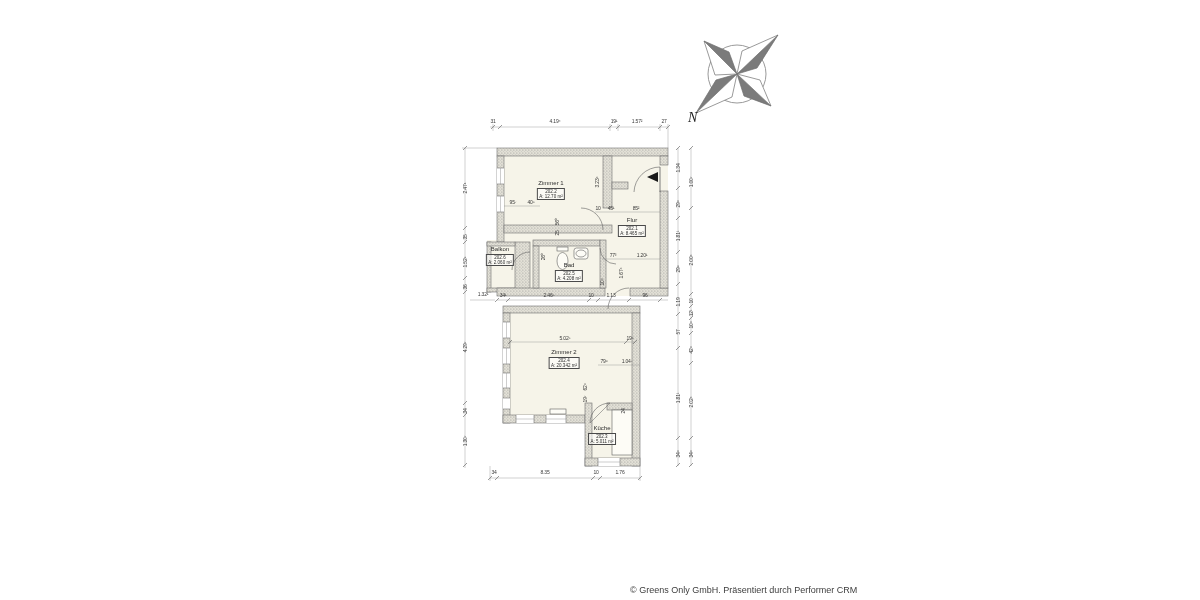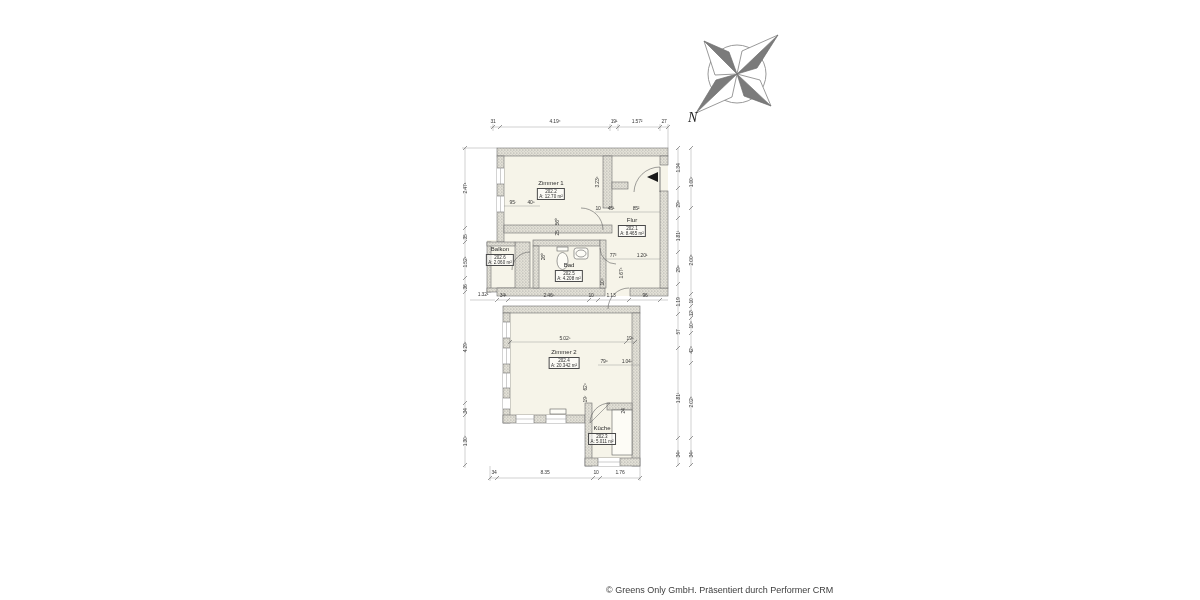--- a/index.html
+++ b/index.html
@@ -8,21 +8,21 @@
   .plan-wrap{position:absolute;left:450px;top:110px;width:250px;height:390px;}
   .plan-svg{position:absolute;left:0;top:0;}
   .dim{position:absolute;font-size:5px;line-height:1;color:#3a3a3a;white-space:nowrap;
        transform:translate(-50%,-50%);letter-spacing:-0.2px;}
   .dim.v{transform:translate(-50%,-50%) rotate(-90deg);}
   .room-label{position:absolute;transform:translateX(-50%);text-align:center;color:#2d2d2d;}
   .room-name{font-size:6px;line-height:1.1;white-space:nowrap;}
   .room-box{margin-top:1px;border:0.5px solid #4a4a4a;font-size:4.5px;line-height:1.2;
             padding:0 1.5px;background:rgba(255,255,255,.55);white-space:nowrap;}
   .compass{position:absolute;left:685px;top:28px;}
-  .footer{position:absolute;left:606px;top:585px;font-size:9px;color:#3d3d3d;white-space:nowrap;}
+  .footer{position:absolute;left:630px;top:585px;font-size:9px;color:#3d3d3d;white-space:nowrap;}
 </style>
 </head>
 <body>
 
 <div class="canvas">
 
   <div class="plan-wrap">
     <svg class="plan-svg" width="250" height="390" viewBox="0 0 250 390">
       <defs>
         <pattern id="wallpat" width="3" height="3" patternUnits="userSpaceOnUse">

